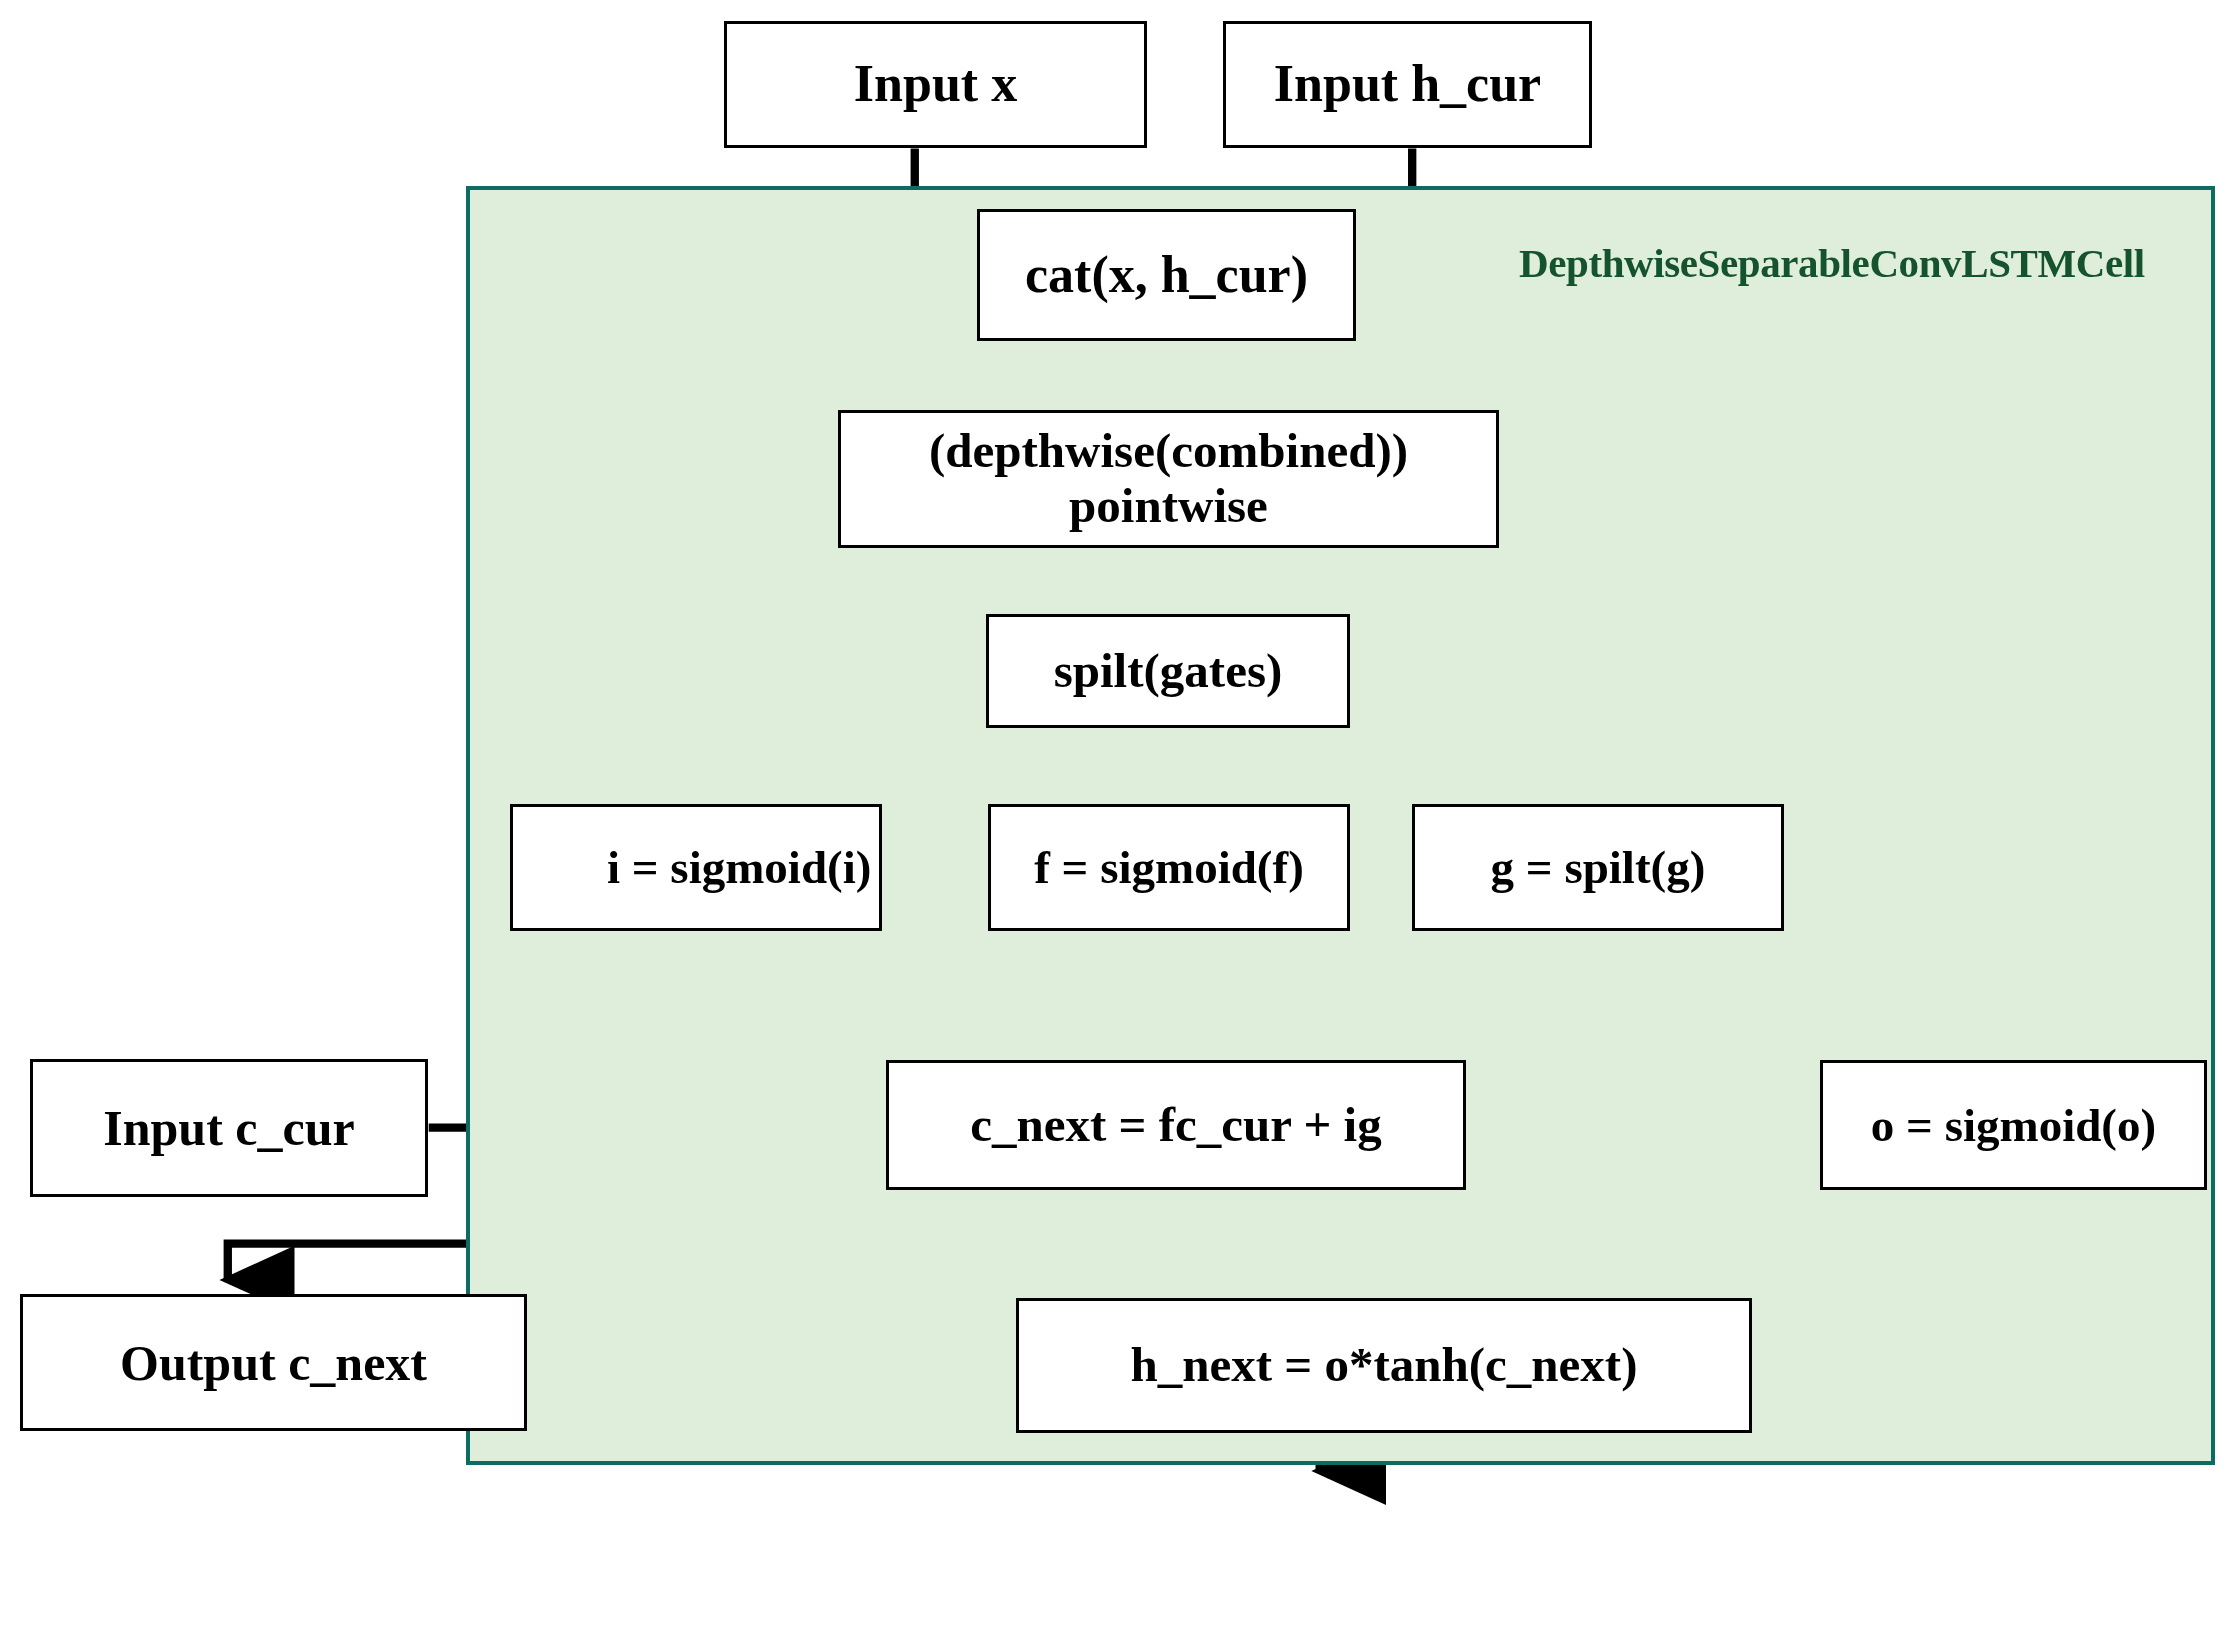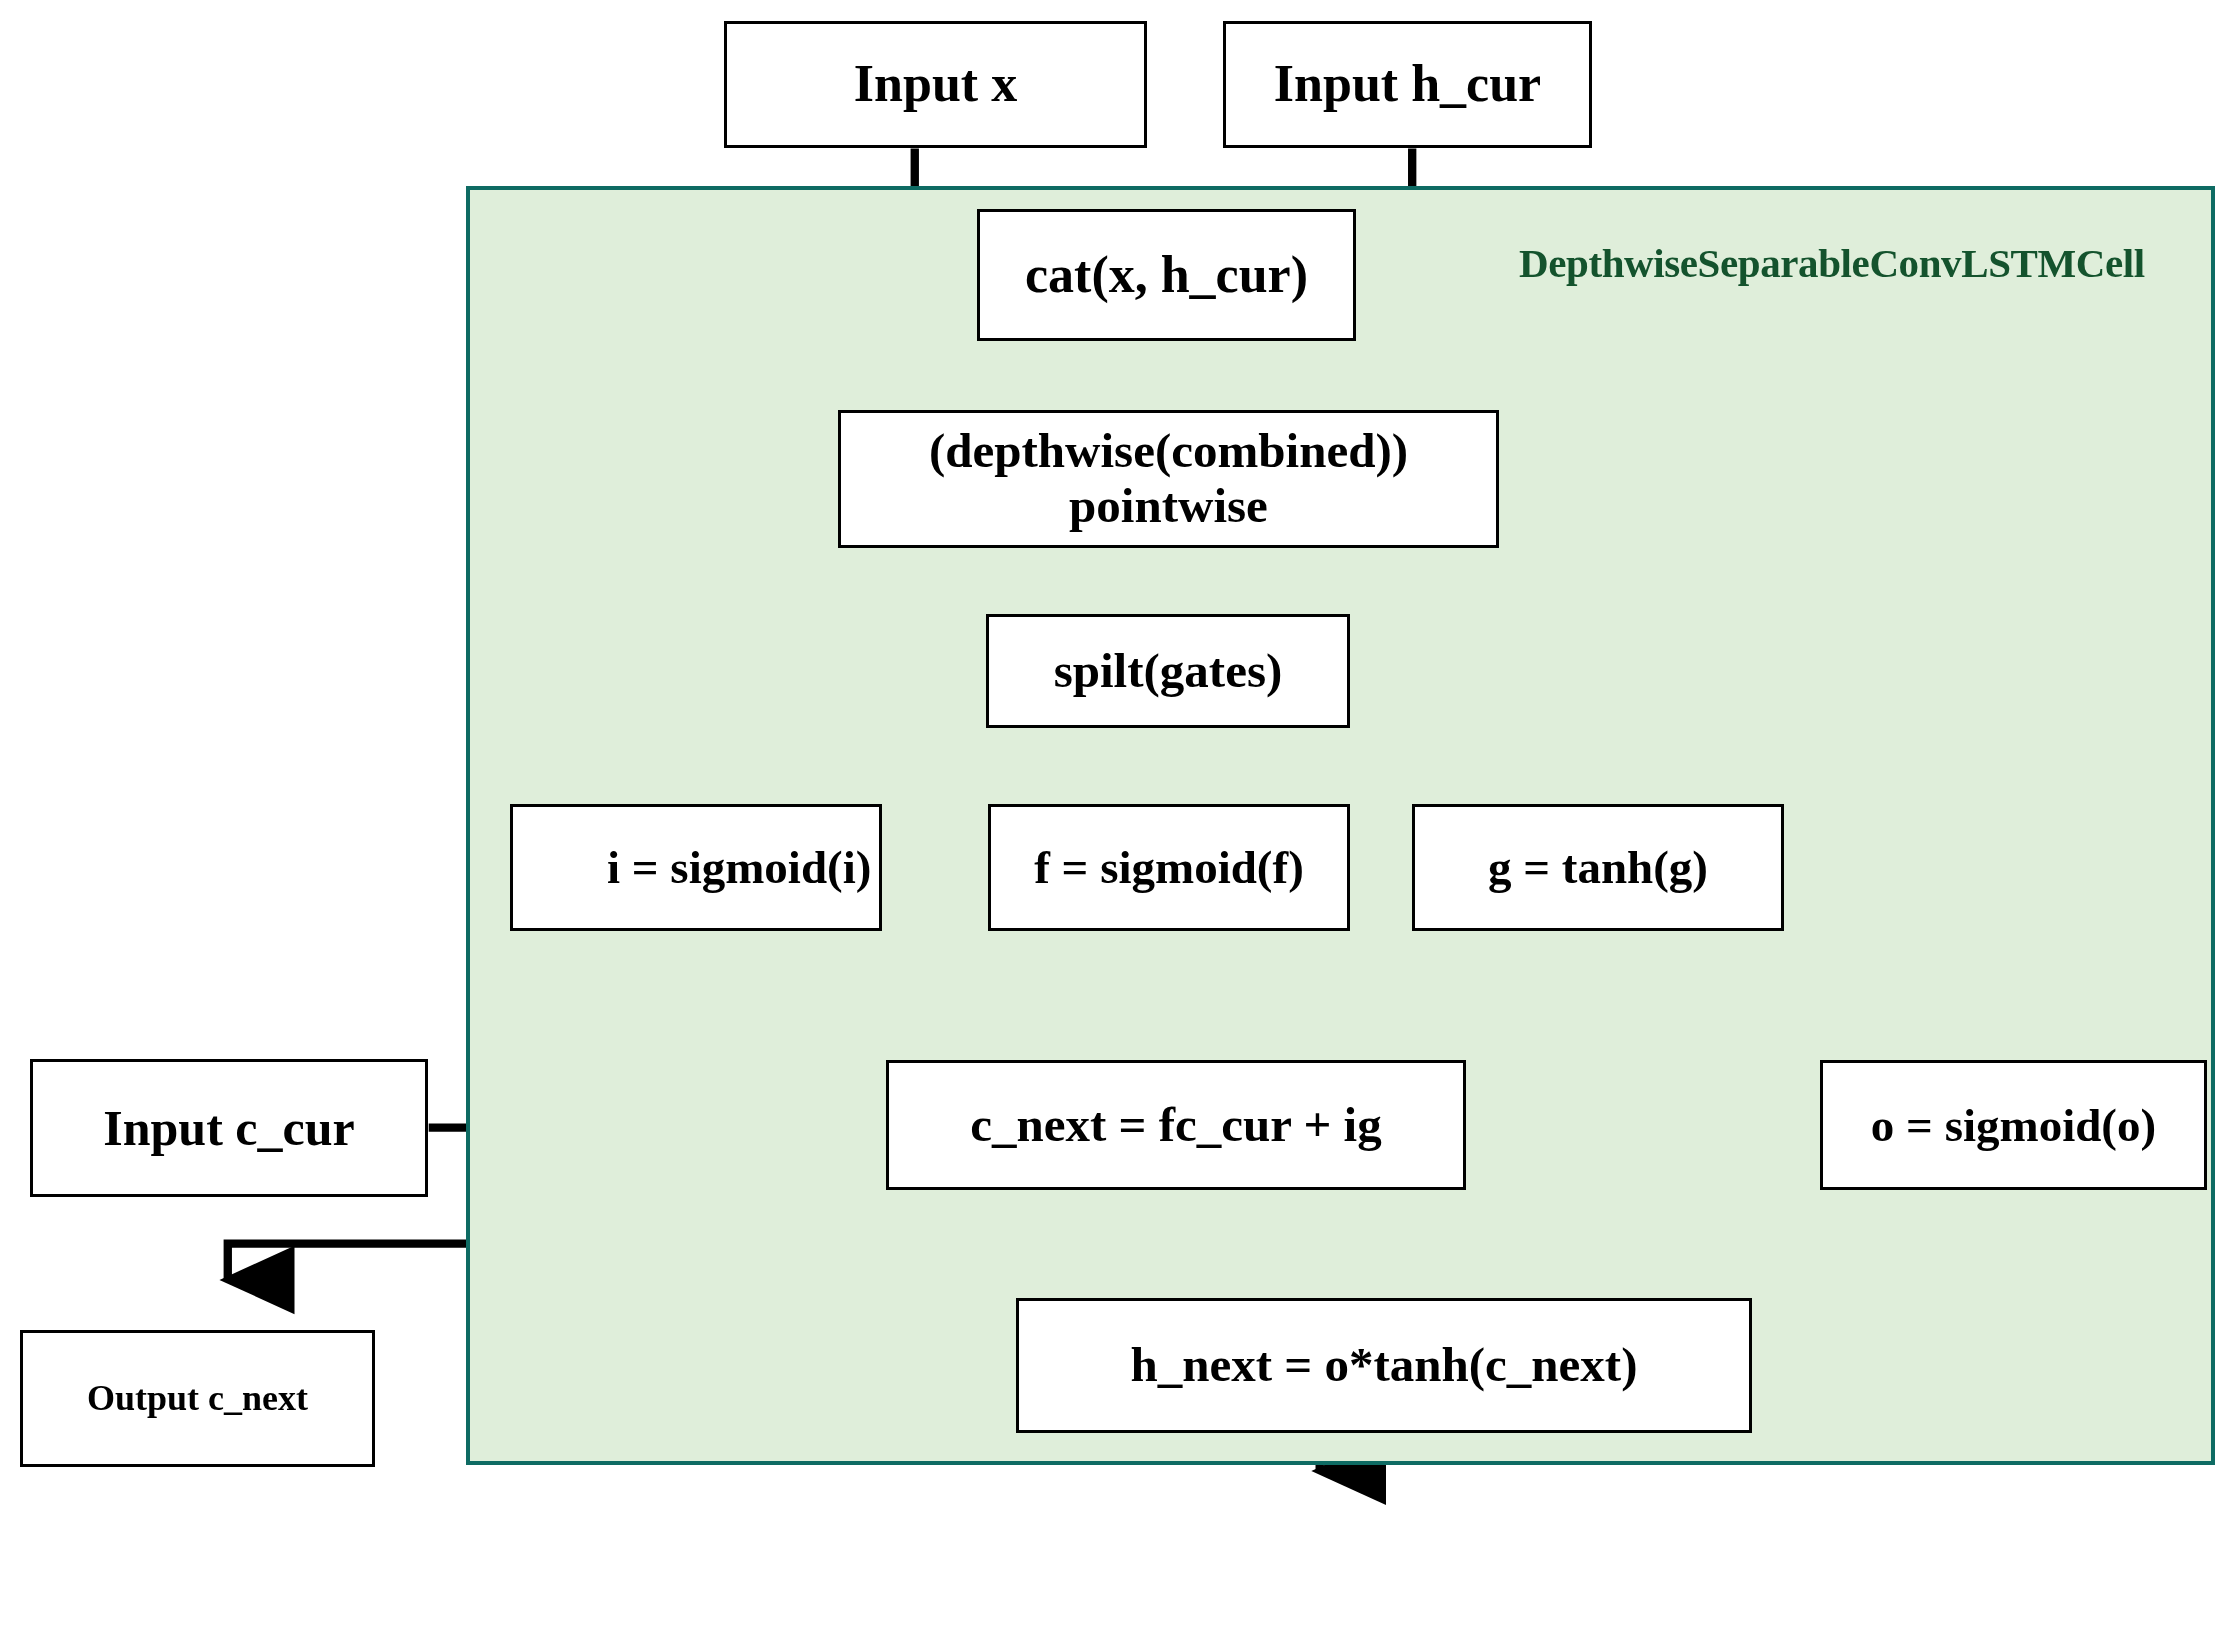--- a/index.html
+++ b/index.html
@@ -58,21 +58,21 @@
   #node-input-hcur     { left: 1223px; top: 21px;   width: 369px; height: 127px; font-size: 52px; }
   #node-cat            { left: 977px; top: 209px;  width: 379px; height: 132px; font-size: 52px; }
   #node-pointwise      { left: 838px; top: 410px;  width: 661px; height: 138px; font-size: 49px; }
   #node-split          { left: 986px; top: 614px;  width: 364px; height: 114px; font-size: 49px; align-items: center; }
   #node-gate-i         { left: 510px;  top: 804px; width: 372px; height: 127px; font-size: 47px; text-align: right; }
   #node-gate-f         { left: 988px; top: 804px; width: 362px; height: 127px; font-size: 47px; }
   #node-gate-g         { left: 1412px; top: 804px; width: 372px; height: 127px; font-size: 47px; }
   #node-input-ccur     { left: 30px;   top: 1059px; width: 398px; height: 138px; font-size: 50px; }
   #node-cnext          { left: 886px; top: 1060px; width: 580px; height: 130px; font-size: 49px; }
   #node-gate-o         { left: 1820px; top: 1060px; width: 387px; height: 130px; font-size: 47px; }
-  #node-output-cnext   { left: 20px;   top: 1330px; width: 355px; height: 137px; font-size: 36px; }
+  #node-output-cnext   { left: 20px;   top: 1294px; width: 507px; height: 137px; font-size: 50px; }
   #node-hnext          { left: 1016px; top: 1298px; width: 736px; height: 135px; font-size: 49px; }
   #node-output-hnext   { left: 1103px; top: 1485px; width: 430px; height: 133px; font-size: 52px; }
 </style>
 </head>
 <body>
 
 <div id="stage">
 
   <div class="group-box" id="group-cell" style="left:466px; top:186px; width:1749px; height:1279px;"></div>
 
@@ -154,21 +154,21 @@
 
   <div class="node" id="node-gate-i">
     <span>i = sigmoid(i)</span>
   </div>
 
   <div class="node" id="node-gate-f">
     <span>f = sigmoid(f)</span>
   </div>
 
   <div class="node" id="node-gate-g">
-    <span>g = tanh(g)</span>
+    <span>g = spilt(g)</span>
   </div>
 
   <div class="node" id="node-input-ccur">
     <span>Input c_cur</span>
   </div>
 
   <div class="node" id="node-cnext">
     <span>c_next = fc_cur + ig</span>
   </div>
 

